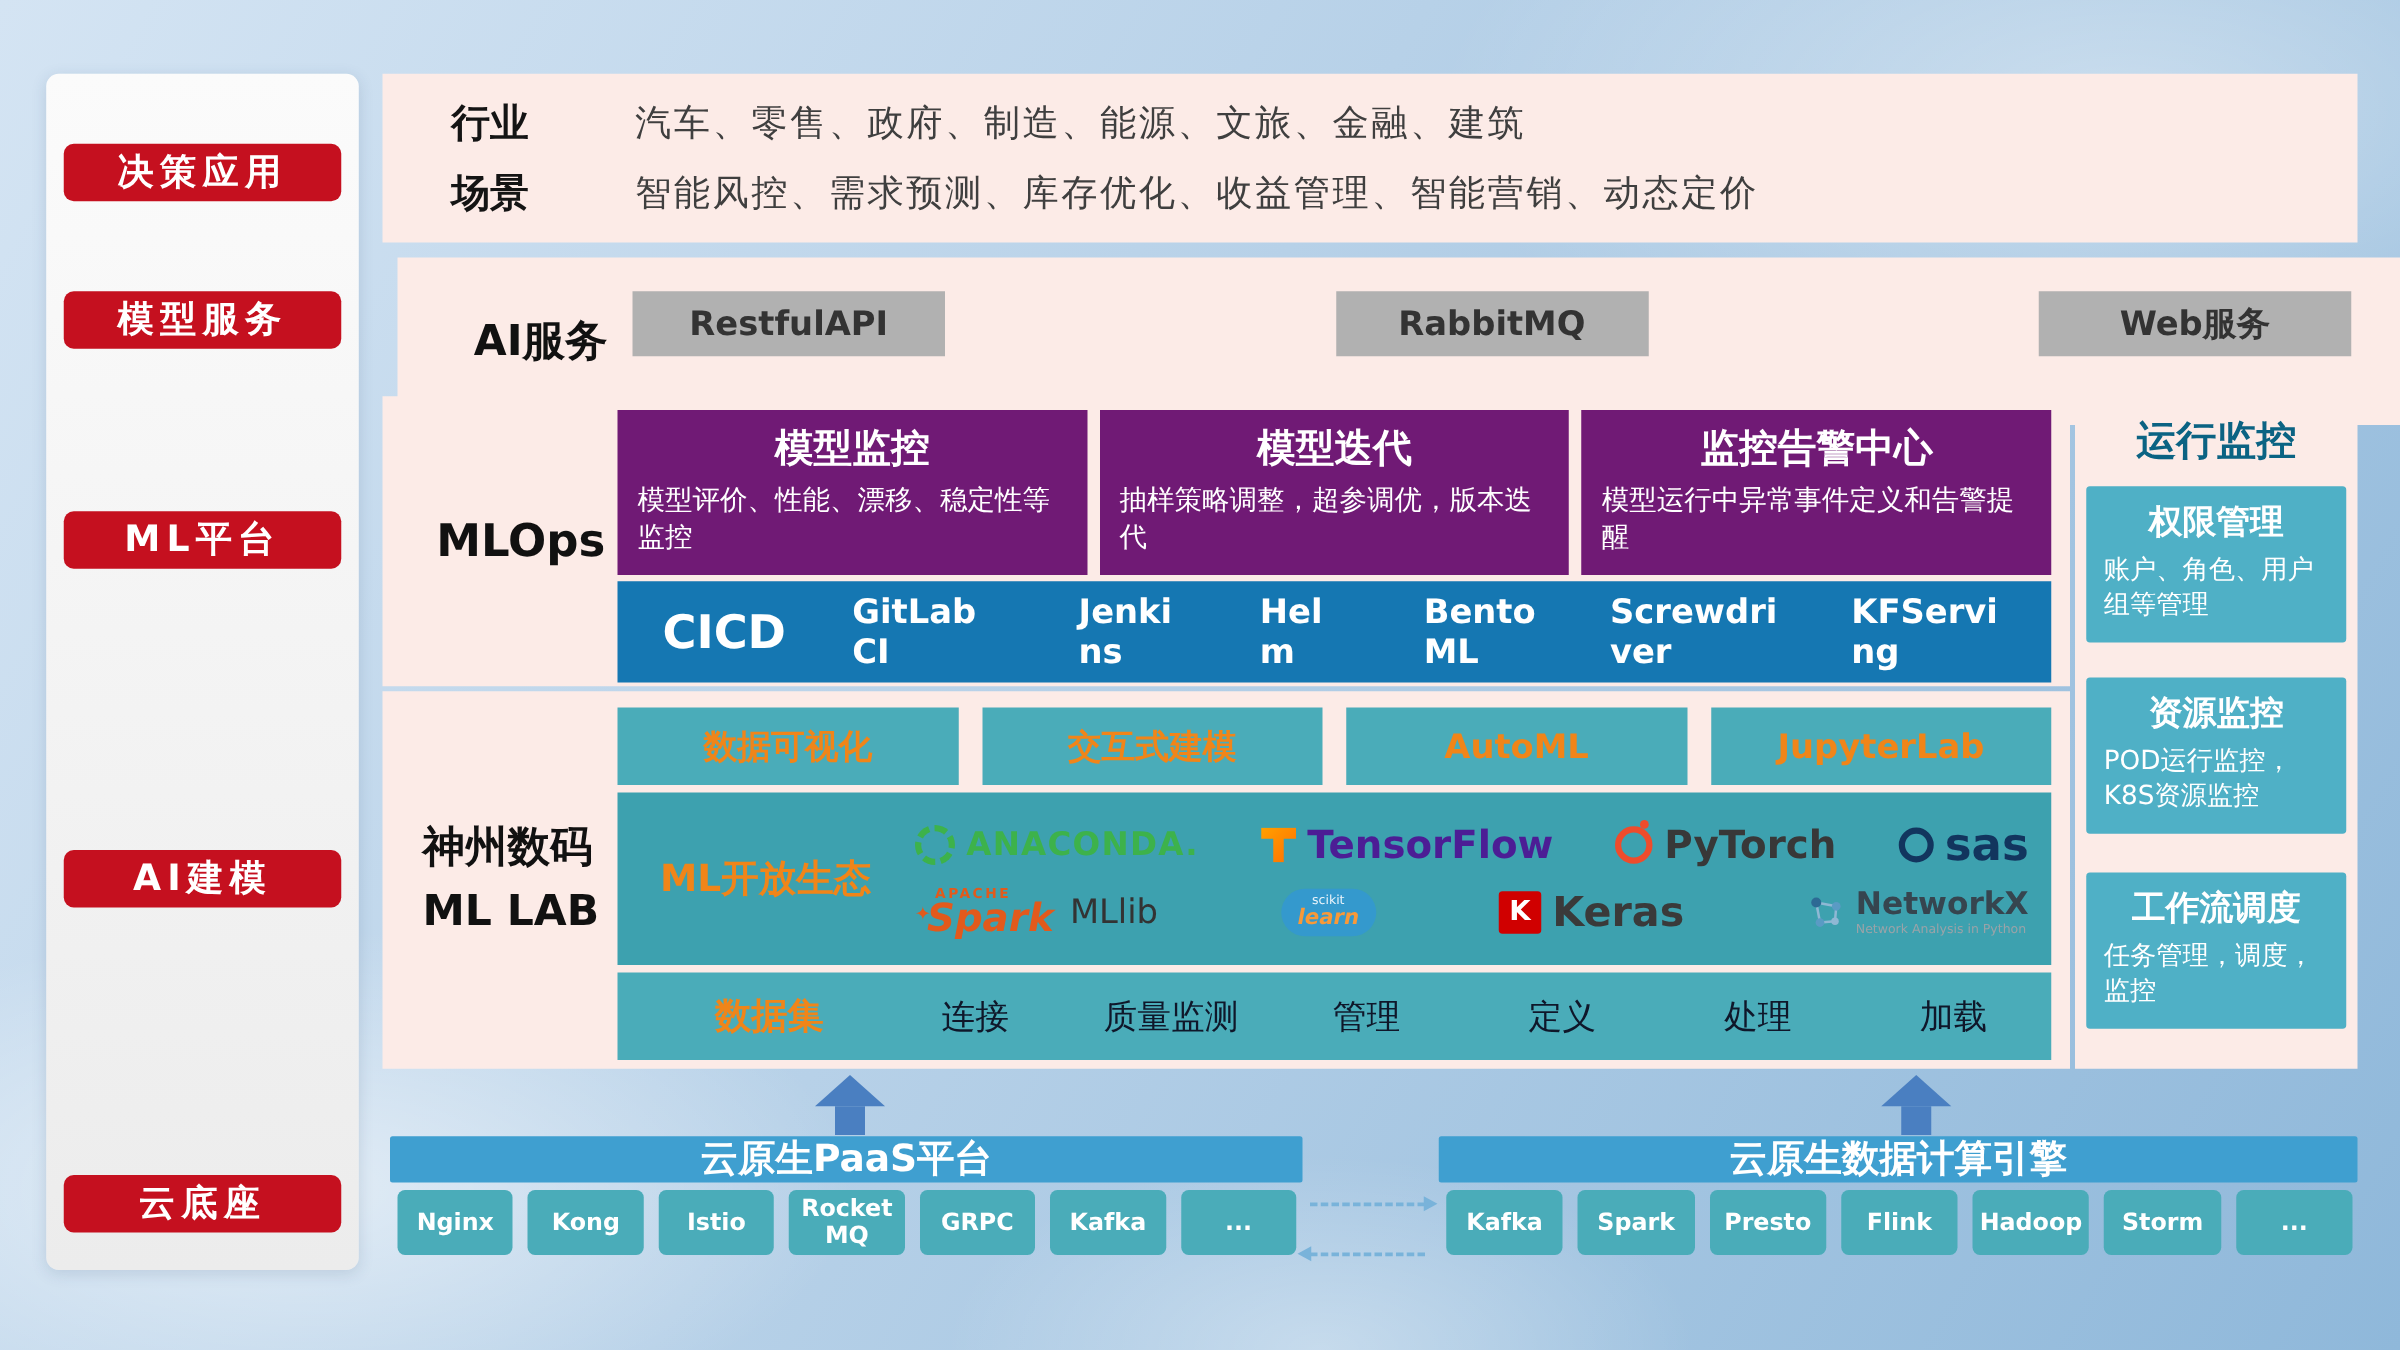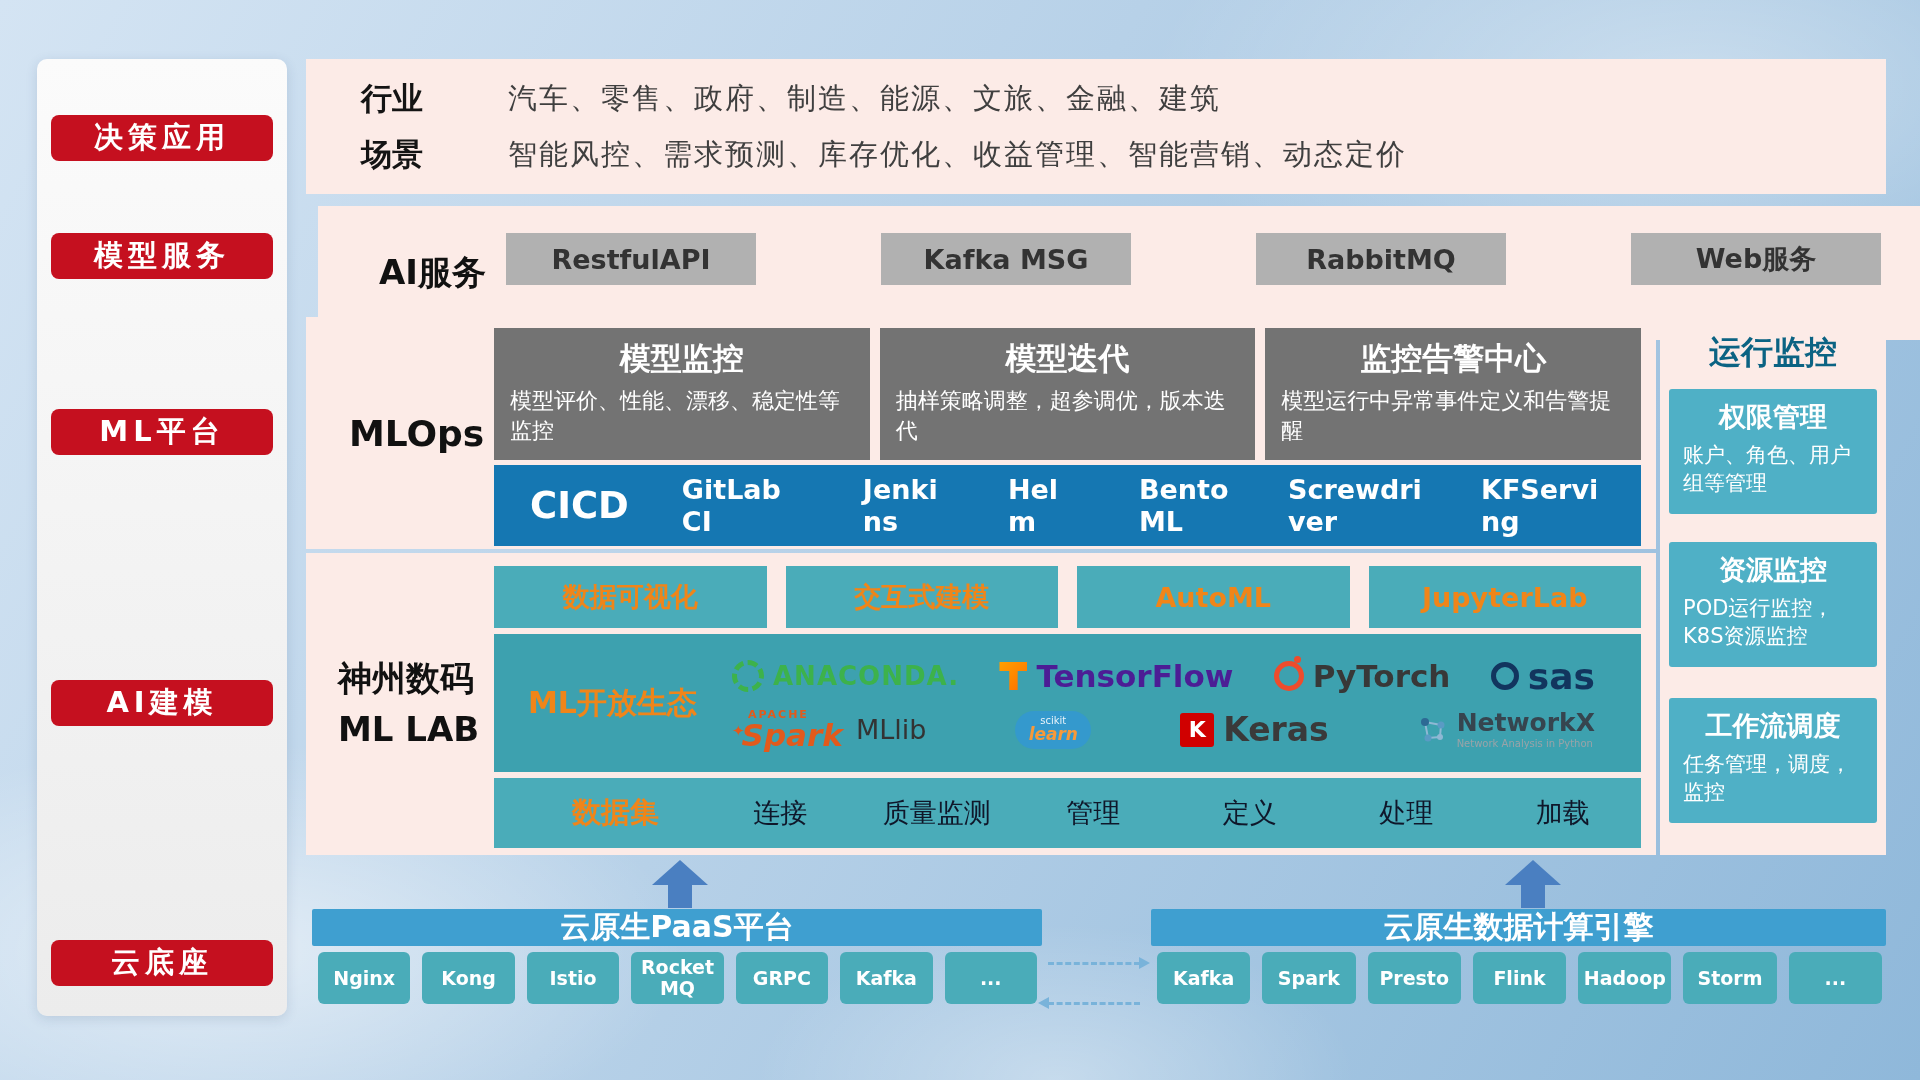--- a/index.html
+++ b/index.html
@@ -36,42 +36,42 @@
     font-size:34px;font-weight:bold;color:#111;}
   .r2-buttons{position:absolute;left:188px;top:27px;width:1375px;display:flex;justify-content:space-between;}
   .gray-btn{width:250px;height:52px;background:#b1b1b1;color:#333;font-size:27px;font-weight:bold;
     display:flex;align-items:center;justify-content:center;}
 
   
   #row3{left:306px;top:317px;width:1350px;height:232px;}
   .mlops-label{position:absolute;left:43px;top:0;height:100%;display:flex;align-items:center;
     font-size:36px;font-weight:bold;color:#111;}
   .mlops-cards{position:absolute;left:188px;top:11px;width:1147px;display:flex;gap:10px;}
-  .blue-card{flex:1;height:132px;background:#737373;color:#fff;}
+  .blue-card{flex:1;height:132px;background:#701a75;color:#fff;}
   .blue-card h3{margin:10px 0 4px;text-align:center;font-size:31px;}
   .blue-card p{margin:0;padding:2px 16px;font-size:22px;line-height:1.35;}
   .cicd-bar{position:absolute;left:188px;top:148px;width:1147px;height:81px;background:#1577b2;
     display:flex;align-items:center;box-sizing:border-box;padding:0 42px 0 36px;
     justify-content:space-between;color:#fff;}
   .cicd-title{font-size:37px;font-weight:bold;}
   .cicd-item{font-size:27px;font-weight:600;word-break:break-all;line-height:1.15;}
   .w-gitlab{width:128px}.w-jenkins{width:92px}.w-helm{width:78px}.w-bentoml{width:96px}
   .w-screw{width:140px}.w-kfs{width:118px}
 
   
   #row4{left:306px;top:553px;width:1350px;height:302px;}
   .lab-label{position:absolute;left:32px;top:0;height:100%;display:flex;flex-direction:column;
     justify-content:center;font-size:34px;font-weight:bold;color:#111;line-height:1.5;}
   .tools-row{position:absolute;left:188px;top:13px;width:1147px;height:62px;display:flex;gap:19px;}
   .tool-btn{flex:1;background:#4aacb9;color:#f08519;font-weight:bold;font-size:27px;
     display:flex;align-items:center;justify-content:center;}
   .eco-box{position:absolute;left:188px;top:81px;width:1147px;height:138px;background:#3da1af;
     display:flex;align-items:center;}
   .eco-title{width:176px;padding-left:34px;color:#f08519;font-size:30px;font-weight:bold;flex-shrink:0;}
-  .eco-logos{flex:1;display:flex;flex-direction:column;gap:12px;padding-right:34px;}
+  .eco-logos{flex:1;display:flex;flex-direction:column;gap:12px;padding-right:6px;}
   .eco-row{display:flex;align-items:center;justify-content:space-between;padding:0 12px 0 28px;}
   .logo{display:flex;align-items:center;gap:9px;}
   .t-anaconda{color:#3db24b;font-weight:bold;font-size:26px;letter-spacing:1px;}
   .t-tf{color:#4c1d95;font-weight:bold;font-size:31px;}
   .t-pytorch{color:#383838;font-weight:600;font-size:31px;}
   .t-sas{color:#12355e;font-weight:bold;font-size:36px;}
   .spark-wrap{display:flex;flex-direction:column;line-height:1;}
   .t-apache{color:#e25a1c;font-size:11px;letter-spacing:2px;font-weight:600;margin-left:16px;}
   .spark-line{display:flex;align-items:flex-end;}
   .spark-star{color:#e25a1c;font-size:15px;position:relative;top:-12px;margin-right:-3px;}
@@ -153,21 +153,20 @@
     <div class="r1-line">
       <span class="r1-label">场景</span>
       <span class="r1-value">智能风控、需求预测、库存优化、收益管理、智能营销、动态定价</span>
     </div>
   </section>
 
   <section class="panel" id="row2">
     <div class="r2-label">AI服务</div>
     <div class="r2-buttons">
       <div class="gray-btn">RestfulAPI</div>
-      <div class="gray-btn">Kafka MSG</div>
       <div class="gray-btn">RabbitMQ</div>
       <div class="gray-btn">Web服务</div>
     </div>
   </section>
 
   <section class="panel" id="row3">
     <div class="mlops-label">MLOps</div>
     <div class="mlops-cards">
       <div class="blue-card">
         <h3>模型监控</h3>

